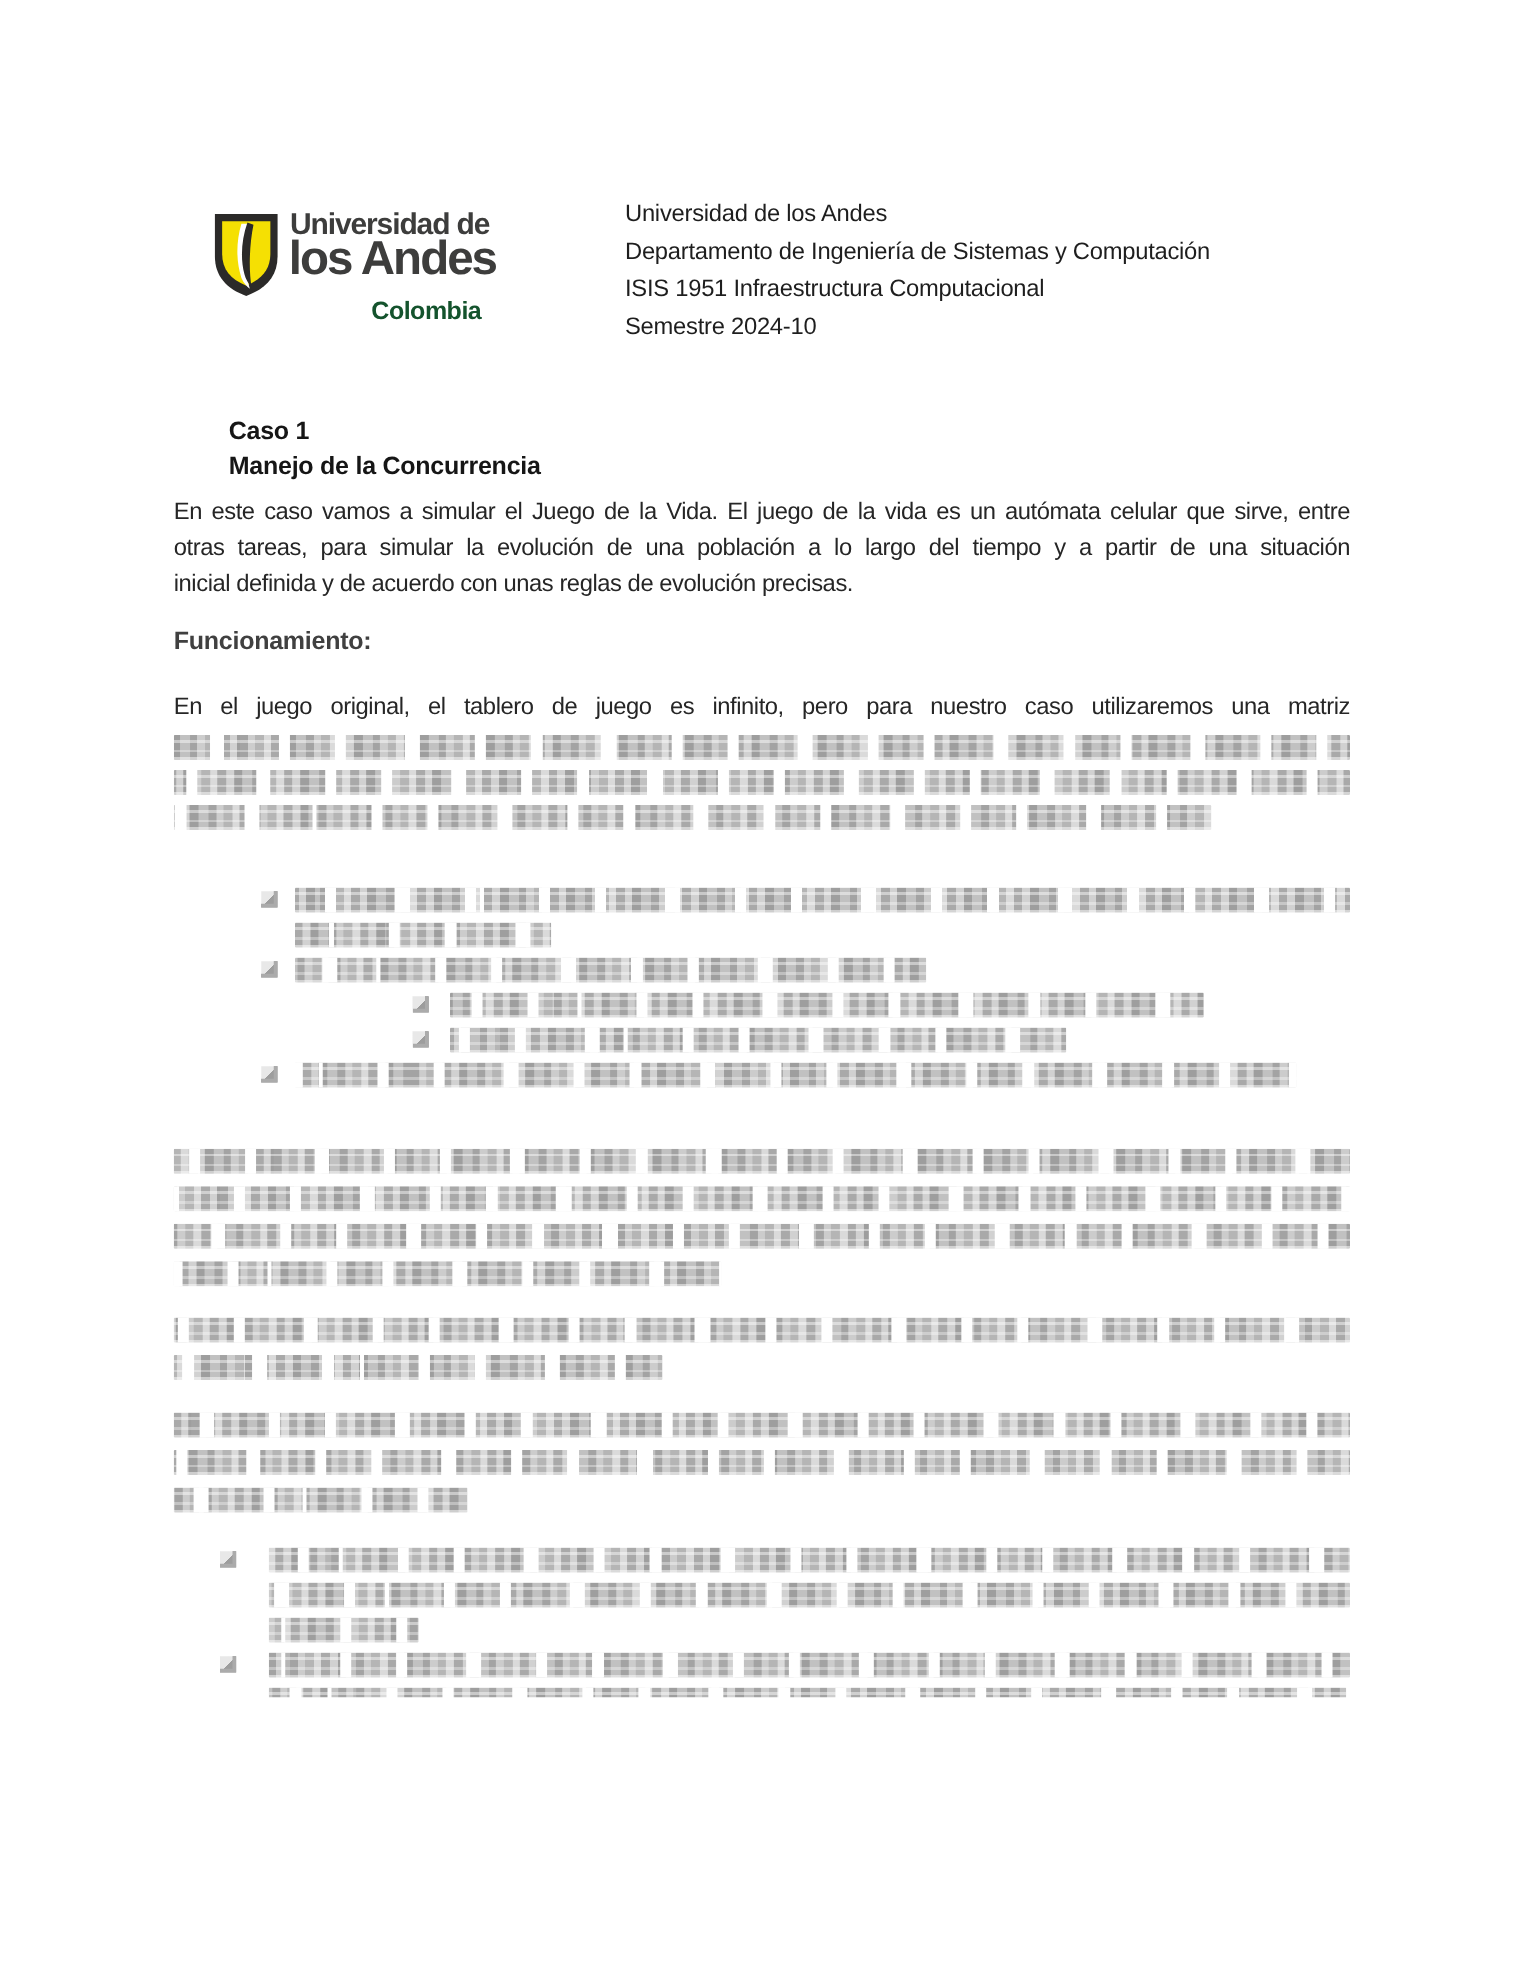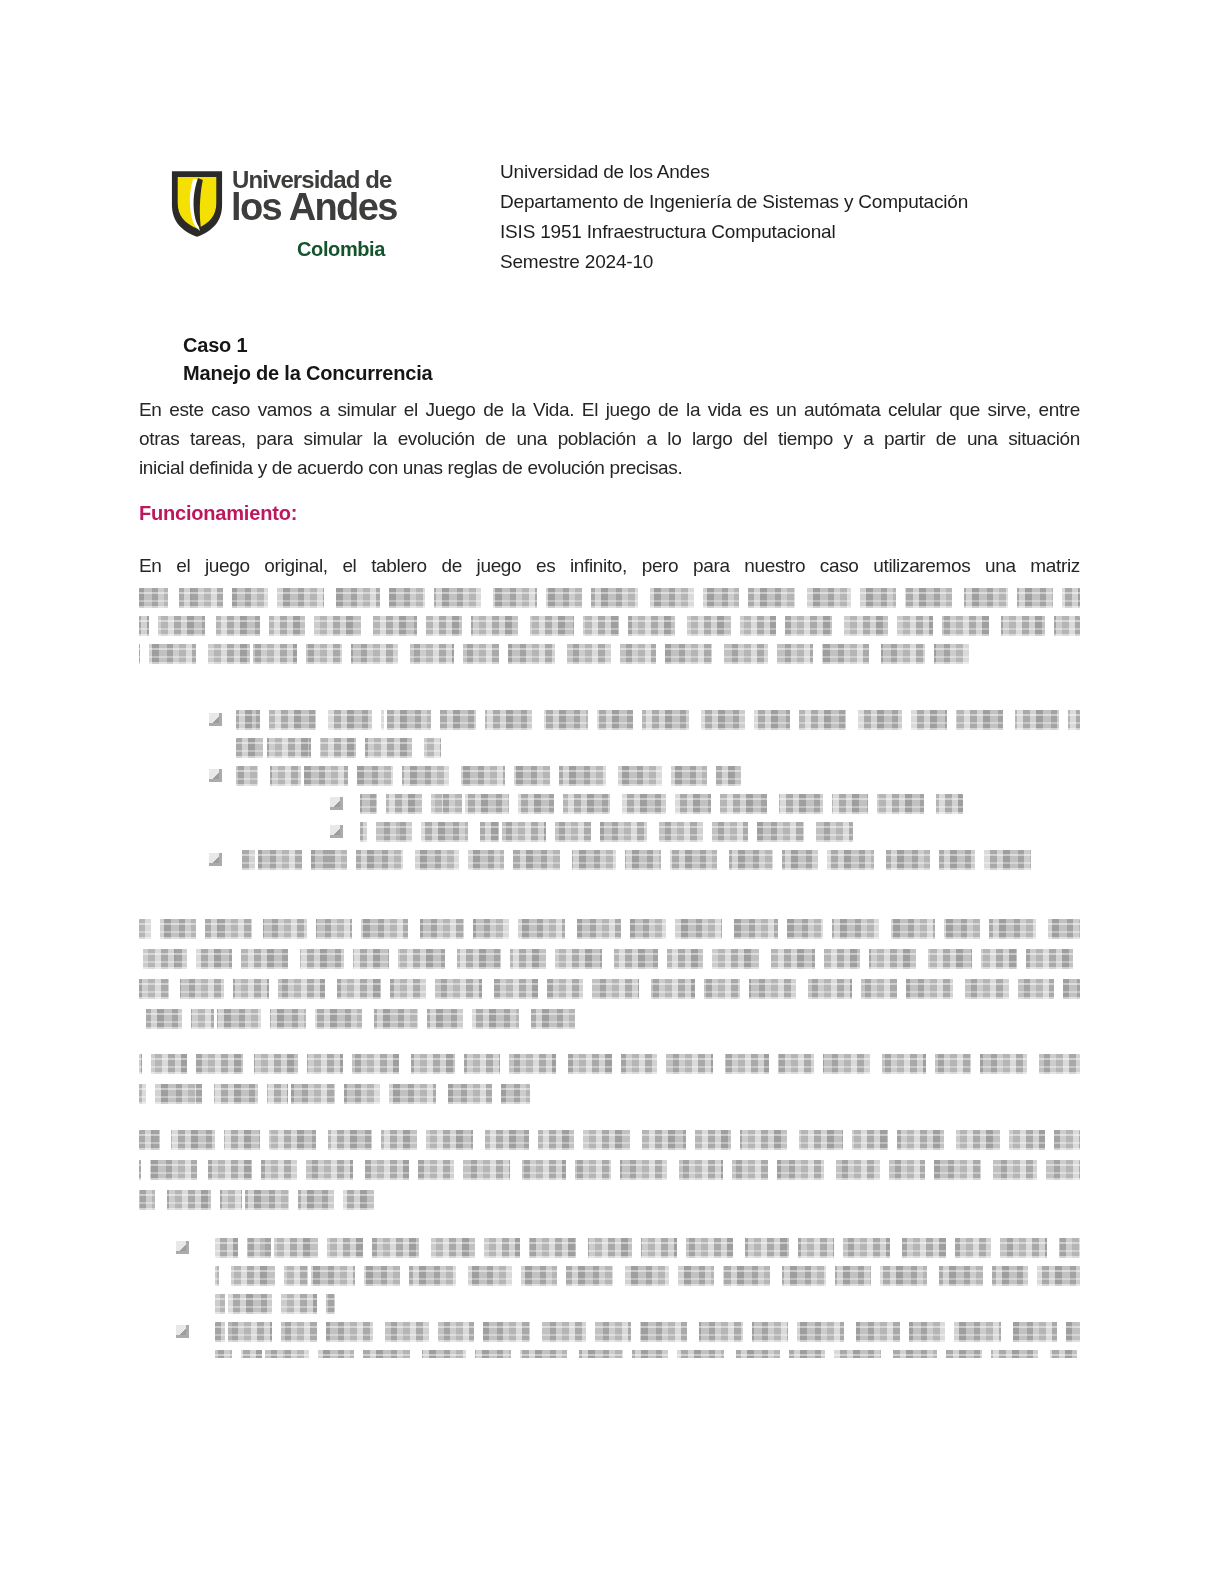--- a/index.html
+++ b/index.html
@@ -17,21 +17,21 @@
            font-size:20px;font-weight:bold;letter-spacing:-0.4px;color:#14532d;}
 
   
   .header-block{position:absolute;left:500px;top:157px;width:620px;font-size:19px;
            line-height:30px;letter-spacing:-0.2px;color:#1e1e1e;}
 
   
   .case-heading{position:absolute;left:139px;top:331px;font-size:20px;font-weight:bold;
            line-height:28px;letter-spacing:-0.2px;color:#161616;margin-left:44px;}
   .func-heading{position:absolute;left:139px;top:502px;font-size:20px;font-weight:bold;
-           letter-spacing:-0.2px;color:#be185d;}
+           letter-spacing:-0.2px;color:#404040;}
 
   
   .para{position:absolute;left:139px;width:941px;font-size:19px;color:#262626;
            letter-spacing:-0.35px;overflow:hidden;}
   #intro-para{top:395px;line-height:29px;}
   #func-para{top:552px;line-height:28px;}
   .jline{text-align:justify;text-align-last:justify;overflow:hidden;}
   #intro-para .jline{height:29px;}
   #func-para .jline{height:28px;}
   .lline{text-align:left;}

